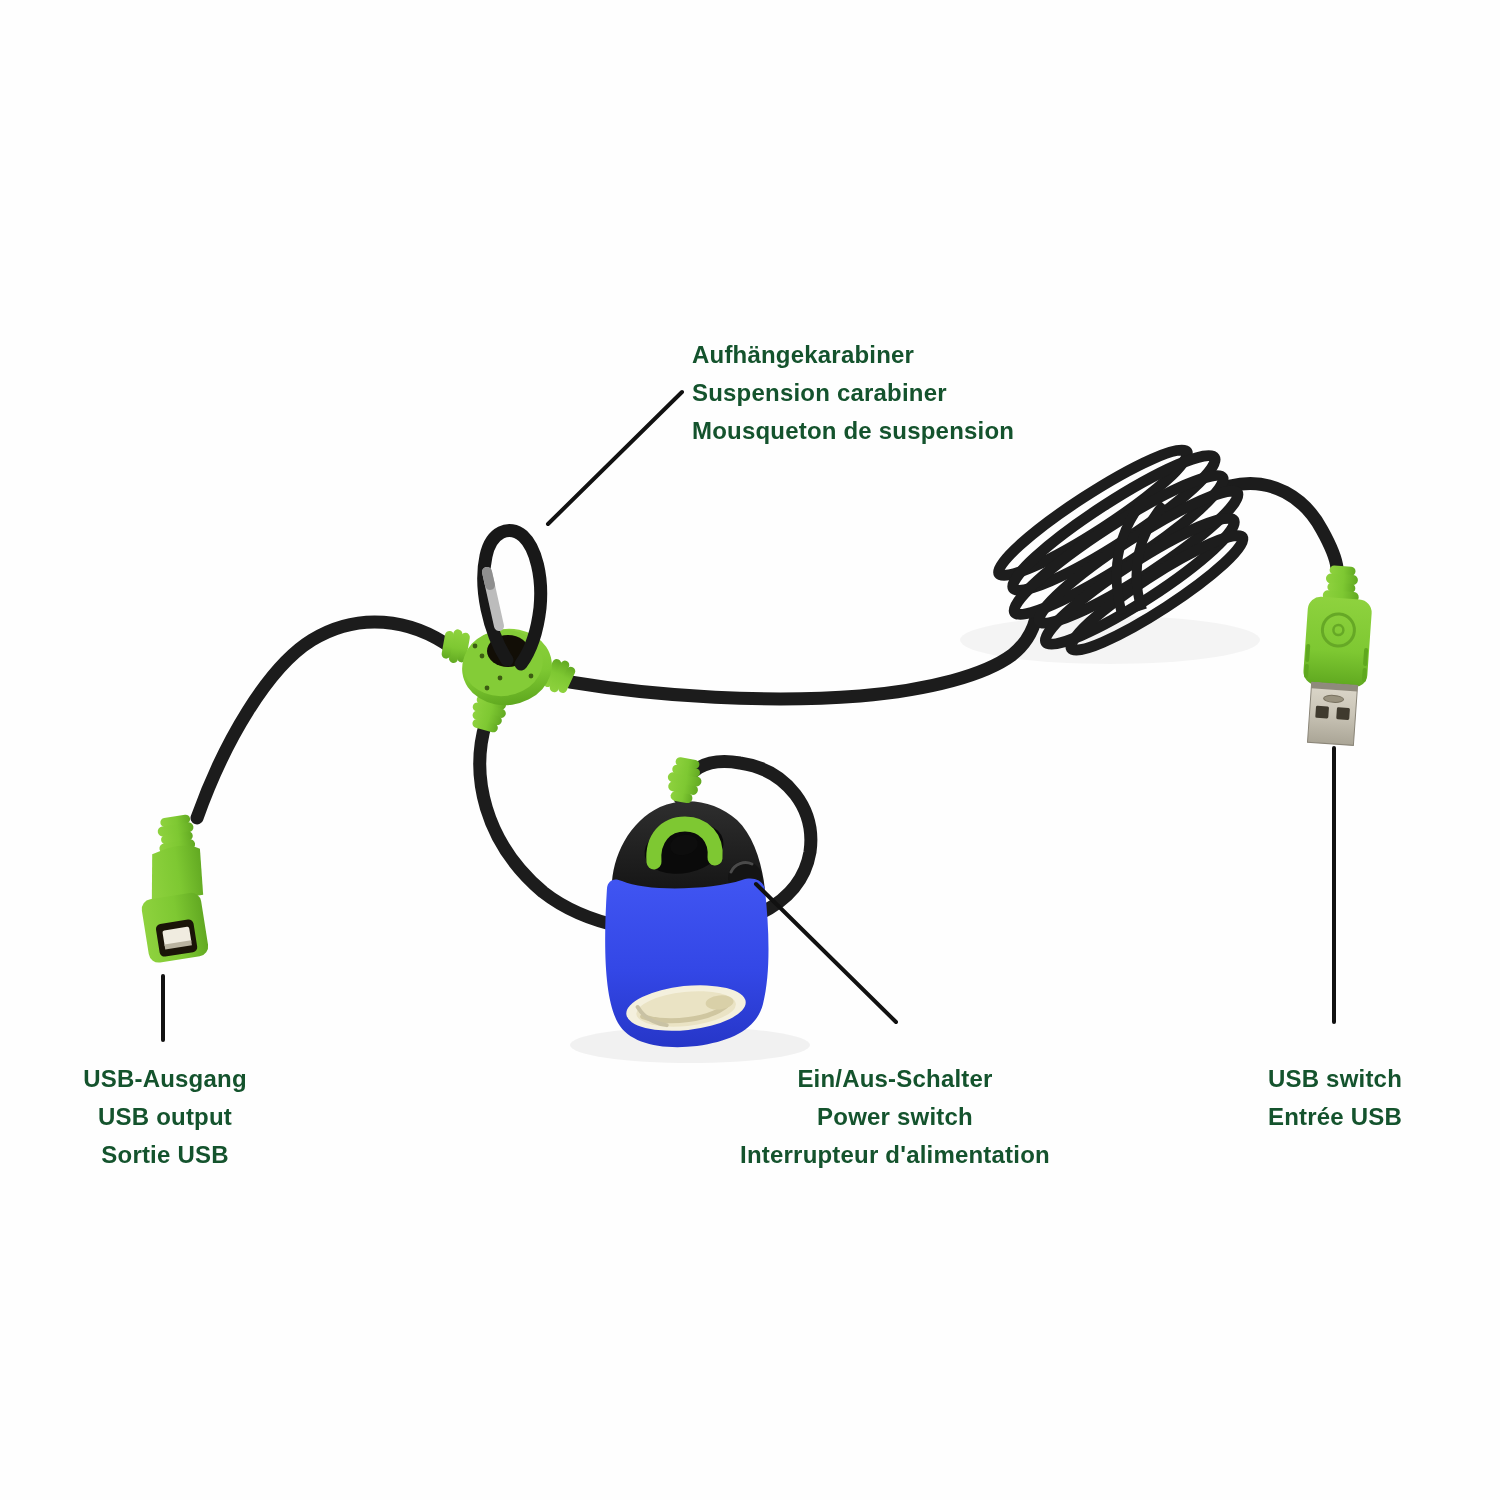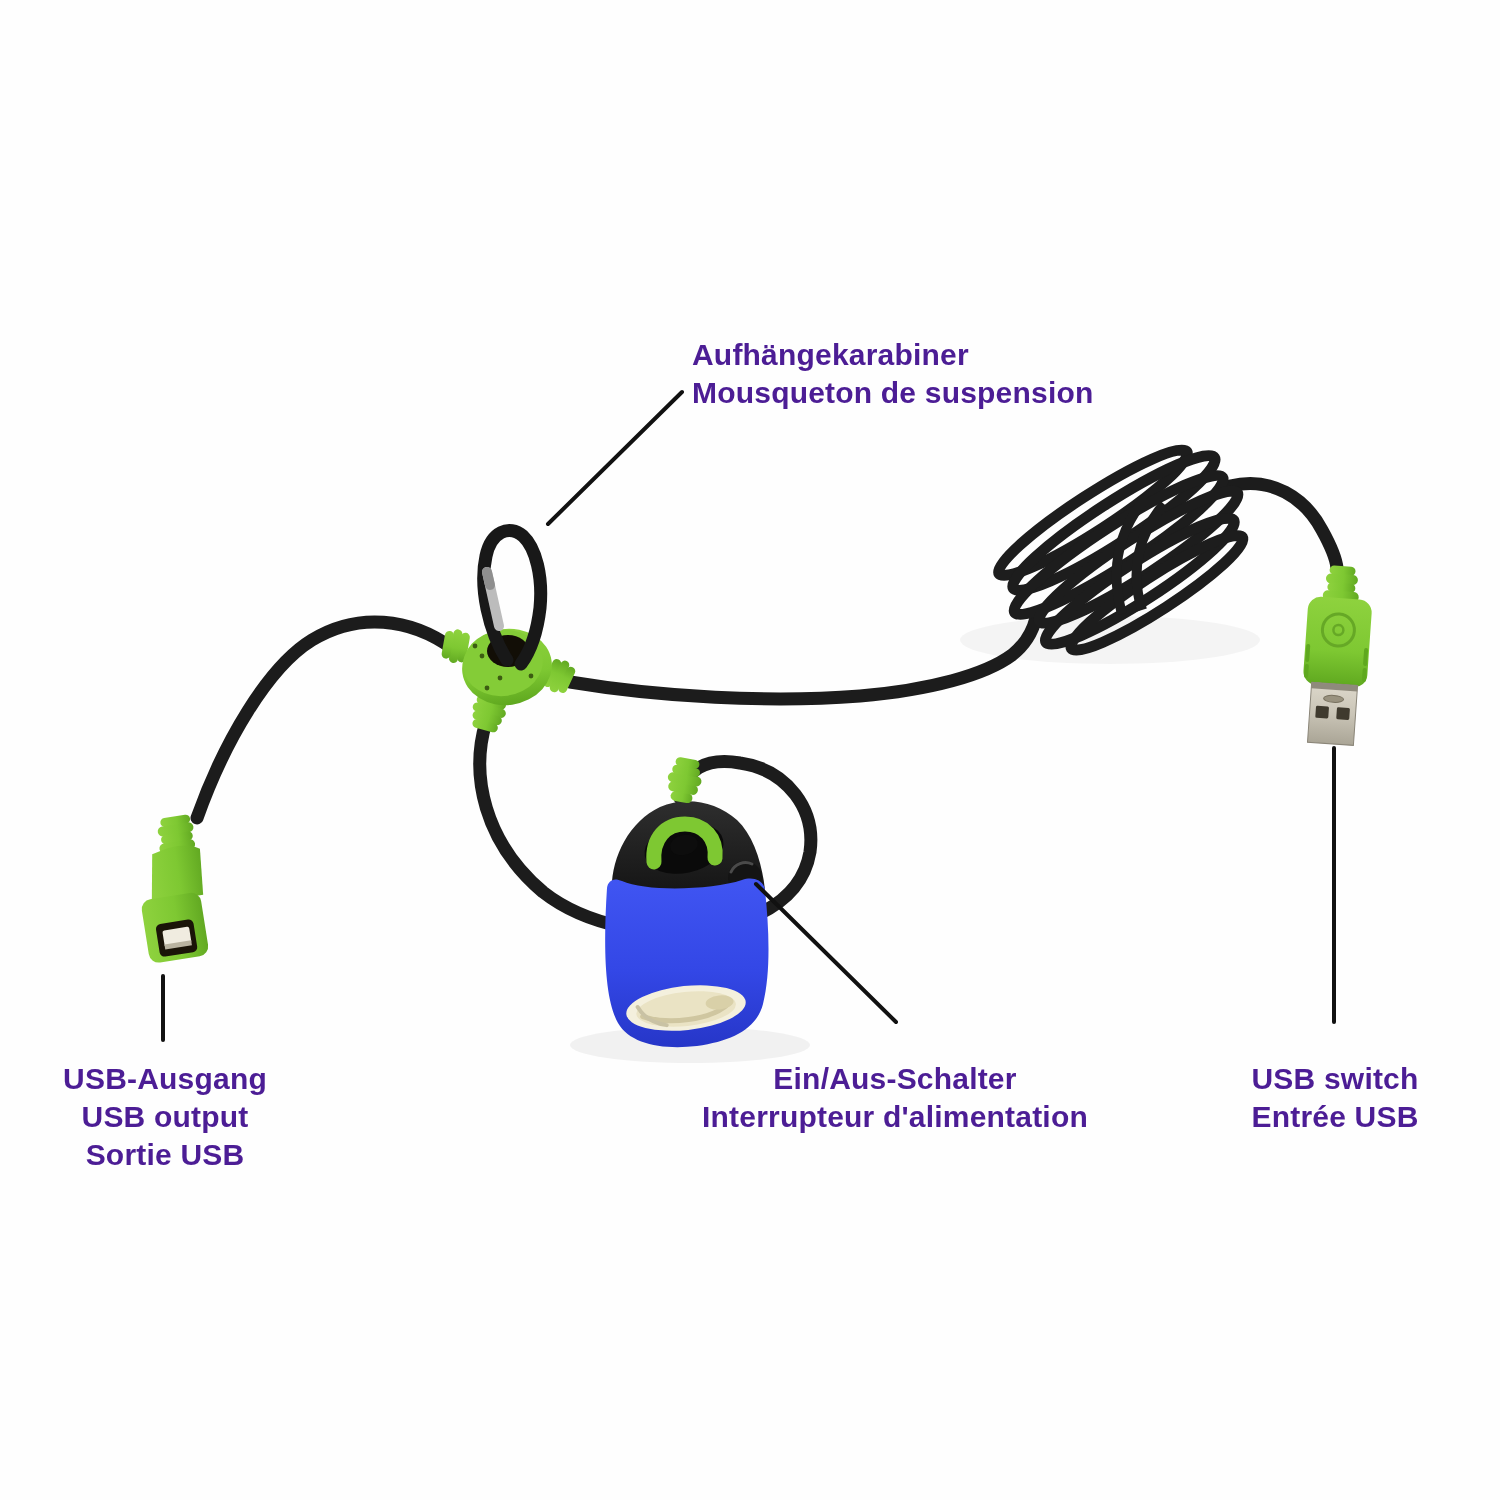--- a/index.html
+++ b/index.html
@@ -5,23 +5,23 @@
   html,body{margin:0;padding:0;}
   body{
     width:1500px;height:1500px;position:relative;overflow:hidden;
     background:#fefefe;
     font-family:"Liberation Sans", sans-serif;
   }
   #scene{position:absolute;left:0;top:0;width:1500px;height:1500px;}
   .label{
     position:absolute;
     font-weight:700;
-    font-size:30px;
+    font-size:24px;
     line-height:38px;
-    color:#4c1d95;
+    color:#14532d;
     letter-spacing:0.2px;
     white-space:nowrap;
   }
   .label.center{text-align:center;white-space:normal;margin-top:12px;}
   .label div{white-space:nowrap;}
   #label-carabiner{left:692px;top:336px;text-align:left;}
   #label-usb-output{left:10px;top:1048px;width:310px;}
   #label-power-switch{left:645px;top:1048px;width:500px;}
   #label-usb-input{left:1180px;top:1048px;width:310px;}
 </style>
@@ -194,30 +194,32 @@
   <g stroke="#111111" stroke-width="4" stroke-linecap="round">
     <line x1="548" y1="524" x2="682" y2="392"></line>
     <line x1="163" y1="976" x2="163" y2="1040"></line>
     <line x1="756" y1="884" x2="896" y2="1022"></line>
     <line x1="1334" y1="748" x2="1334" y2="1022"></line>
   </g>
 </svg>
 
 <div id="label-carabiner" class="label">
   <div>Aufhängekarabiner</div>
+  <div>Suspension carabiner</div>
   <div>Mousqueton de suspension</div>
 </div>
 
 <div id="label-usb-output" class="label center">
   <div>USB-Ausgang</div>
   <div>USB output</div>
   <div>Sortie USB</div>
 </div>
 
 <div id="label-power-switch" class="label center">
   <div>Ein/Aus-Schalter</div>
+  <div>Power switch</div>
   <div>Interrupteur d'alimentation</div>
 </div>
 
 <div id="label-usb-input" class="label center">
   <div>USB switch</div>
   <div>Entrée USB</div>
 </div>
 
 </body></html>

